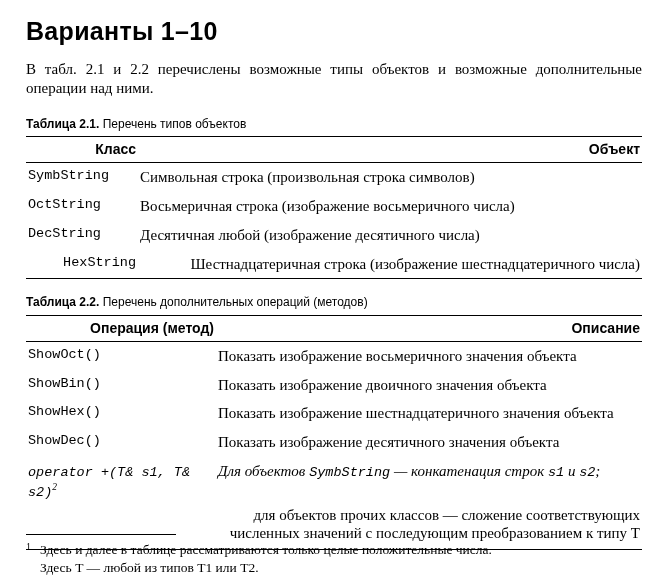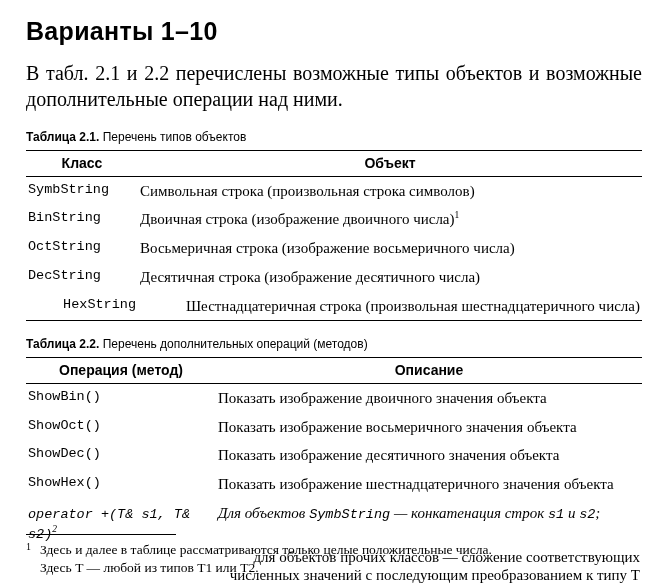--- a/index.html
+++ b/index.html
@@ -25,21 +25,21 @@
   .title {
     font-family: "Liberation Sans", sans-serif;
     font-weight: bold;
     font-size: 25px;
     letter-spacing: 0.3px;
     margin: 4px 0 14px 0;
     line-height: 1.1;
   }
   .intro {
     font-family: "Liberation Serif", serif;
-    font-size: 20px;
+    font-size: 15px;
     line-height: 1.32;
     text-align: justify;
     margin: 0 0 18px 0;
     width: 616px;
   }
   .table-caption {
     font-family: "Liberation Sans", sans-serif;
     font-size: 12px;
     margin: 0 0 5px 0;
     line-height: 1.2;
@@ -51,21 +51,21 @@
     border-collapse: collapse;
     width: 616px;
     table-layout: fixed;
   }
   table.t1 col.c1 { width: 112px; }
   table.t2 col.c1 { width: 190px; }
   th {
     font-family: "Liberation Sans", sans-serif;
     font-size: 14px;
     font-weight: bold;
-    text-align: center;
+    text-align: right;
     padding: 4px 2px 5px 2px;
     border-top: 1.6px solid #000;
     border-bottom: 1.1px solid #000;
     vertical-align: bottom;
   }
   td {
     font-size: 15px;
     padding: 5px 2px 5px 2px;
     vertical-align: top;
     line-height: 1.25;
@@ -156,34 +156,30 @@
         <th>Класс</th>
         <th>Объект</th>
       </tr>
     </thead>
     <tbody>
       <tr>
         <td class="mono">SymbString</td>
         <td class="cell-serif"><span>Символьная строка (произвольная строка символов)</span></td>
       </tr>
       <tr>
-        <td class="mono">BinString</td>
-        <td class="cell-serif"><span>Двоичная строка (изображение двоичного числа)</span><sup>1</sup></td>
-      </tr>
-      <tr>
         <td class="mono">OctString</td>
         <td class="cell-serif"><span>Восьмеричная строка (изображение восьмеричного числа)</span></td>
       </tr>
       <tr>
         <td class="mono">DecString</td>
-        <td class="cell-serif"><span>Десятичная строка (изображение десятичного числа)</span></td>
+        <td class="cell-serif"><span>Десятичная любой (изображение десятичного числа)</span></td>
       </tr>
       <tr class="last">
         <td class="mono">HexString</td>
-        <td class="cell-serif"><span>Шестнадцатеричная строка (произвольная шестнадцатеричного числа)</span></td>
+        <td class="cell-serif"><span>Шестнадцатеричная строка (изображение шестнадцатеричного числа)</span></td>
       </tr>
     </tbody>
   </table>
 
   <div class="spacer"></div>
 
   <div class="table-caption">
     <b>Таблица 2.2.</b>
     <span>Перечень дополнительных операций (методов)</span>
   </div>
@@ -194,34 +190,34 @@
         <col class="c2">
       </colgroup>
     <thead>
       <tr>
         <th>Операция (метод)</th>
         <th>Описание</th>
       </tr>
     </thead>
     <tbody>
       <tr>
+        <td class="mono">ShowOct()</td>
+        <td class="cell-serif">Показать изображение восьмеричного значения объекта</td>
+      </tr>
+      <tr>
         <td class="mono">ShowBin()</td>
         <td class="cell-serif">Показать изображение двоичного значения объекта</td>
       </tr>
       <tr>
-        <td class="mono">ShowOct()</td>
-        <td class="cell-serif">Показать изображение восьмеричного значения объекта</td>
+        <td class="mono">ShowHex()</td>
+        <td class="cell-serif">Показать изображение шестнадцатеричного значения объекта</td>
       </tr>
       <tr>
         <td class="mono">ShowDec()</td>
         <td class="cell-serif">Показать изображение десятичного значения объекта</td>
-      </tr>
-      <tr>
-        <td class="mono">ShowHex()</td>
-        <td class="cell-serif">Показать изображение шестнадцатеричного значения объекта</td>
       </tr>
       <tr class="nowrap-row">
         <td><span class="mono">operator +(T&amp; s1, T&amp; s2)</span><sup>2</sup></td>
         <td class="cell-serif"><span>Для объектов </span><span class="mono-inline">SymbString</span><span> — конкатенация строк </span><span class="mono-inline">s1</span><span> и </span><span class="mono-inline">s2</span><span>;</span></td>
       </tr>
       <tr class="last cont-row">
         <td></td>
         <td class="cell-serif">для объектов прочих классов — сложение соответствующих численных значений с последующим преобразованием к типу T</td>
       </tr>
     </tbody>

